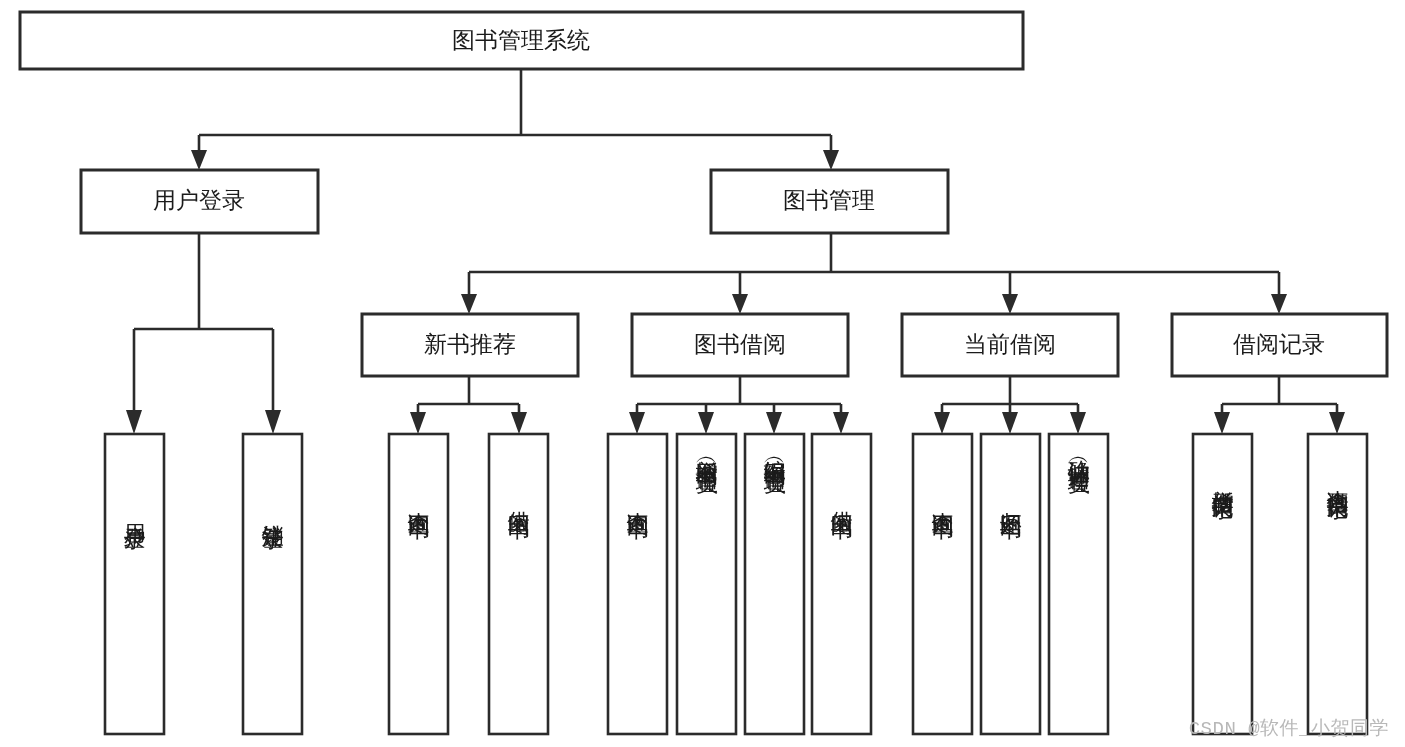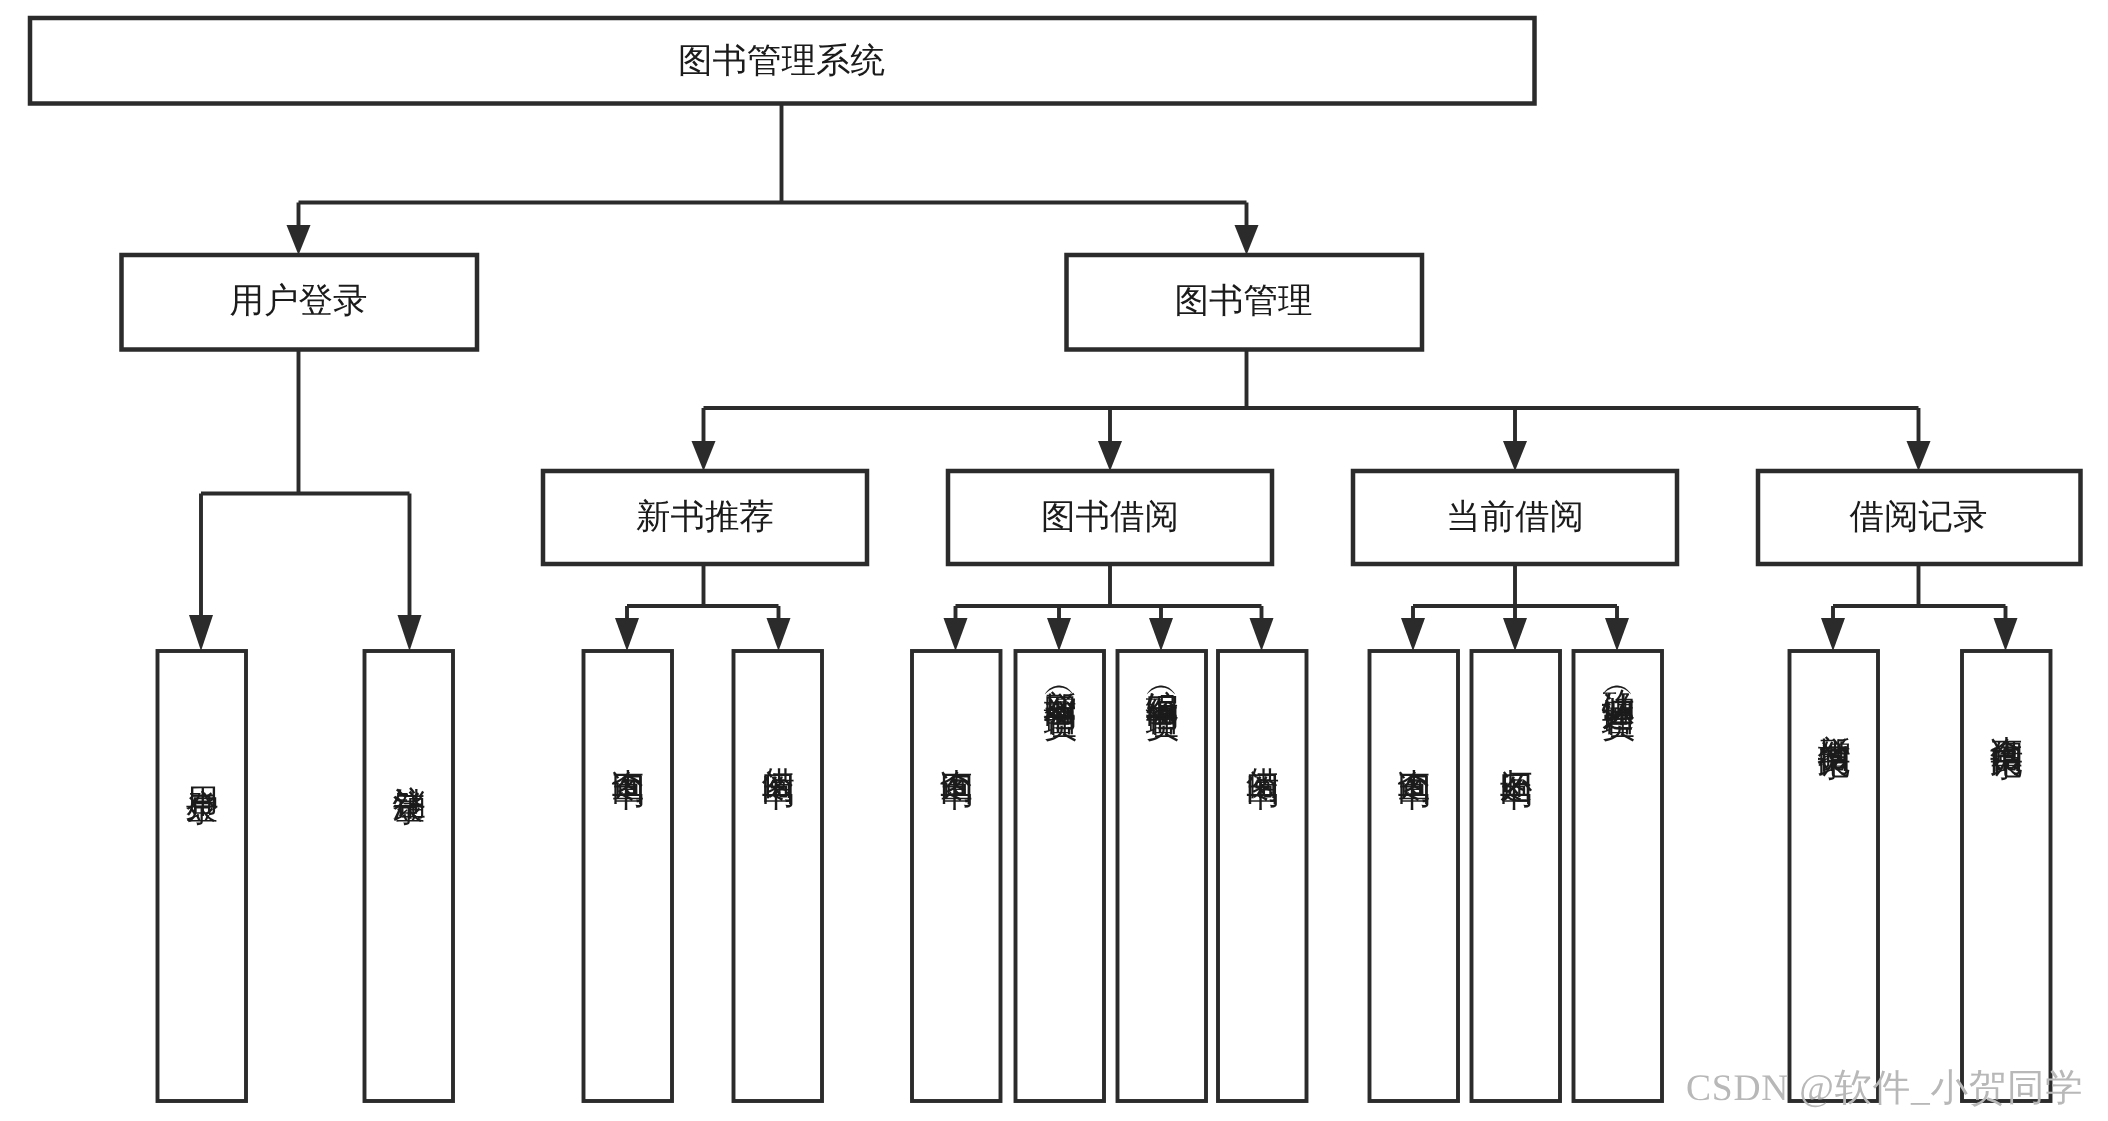--- a/index.html
+++ b/index.html
@@ -64,22 +64,22 @@
     font-size: 22px;
     line-height: 1.12;
     color: #1b1b1b;
     letter-spacing: 2px;
     white-space: nowrap;
   }
   .watermark {
     position: absolute;
     right: 16px;
     bottom: 6px;
-    font-family: Liberation Serif, serif;
-    font-size: 25px;
+    font-family: Liberation Mono, monospace;
+    font-size: 19px;
     color: #b8b8b8;
     letter-spacing: 0.5px;
     white-space: nowrap;
   }
 </style>
 </head>
 <body>
 
 <div id="diagram-root">
 

